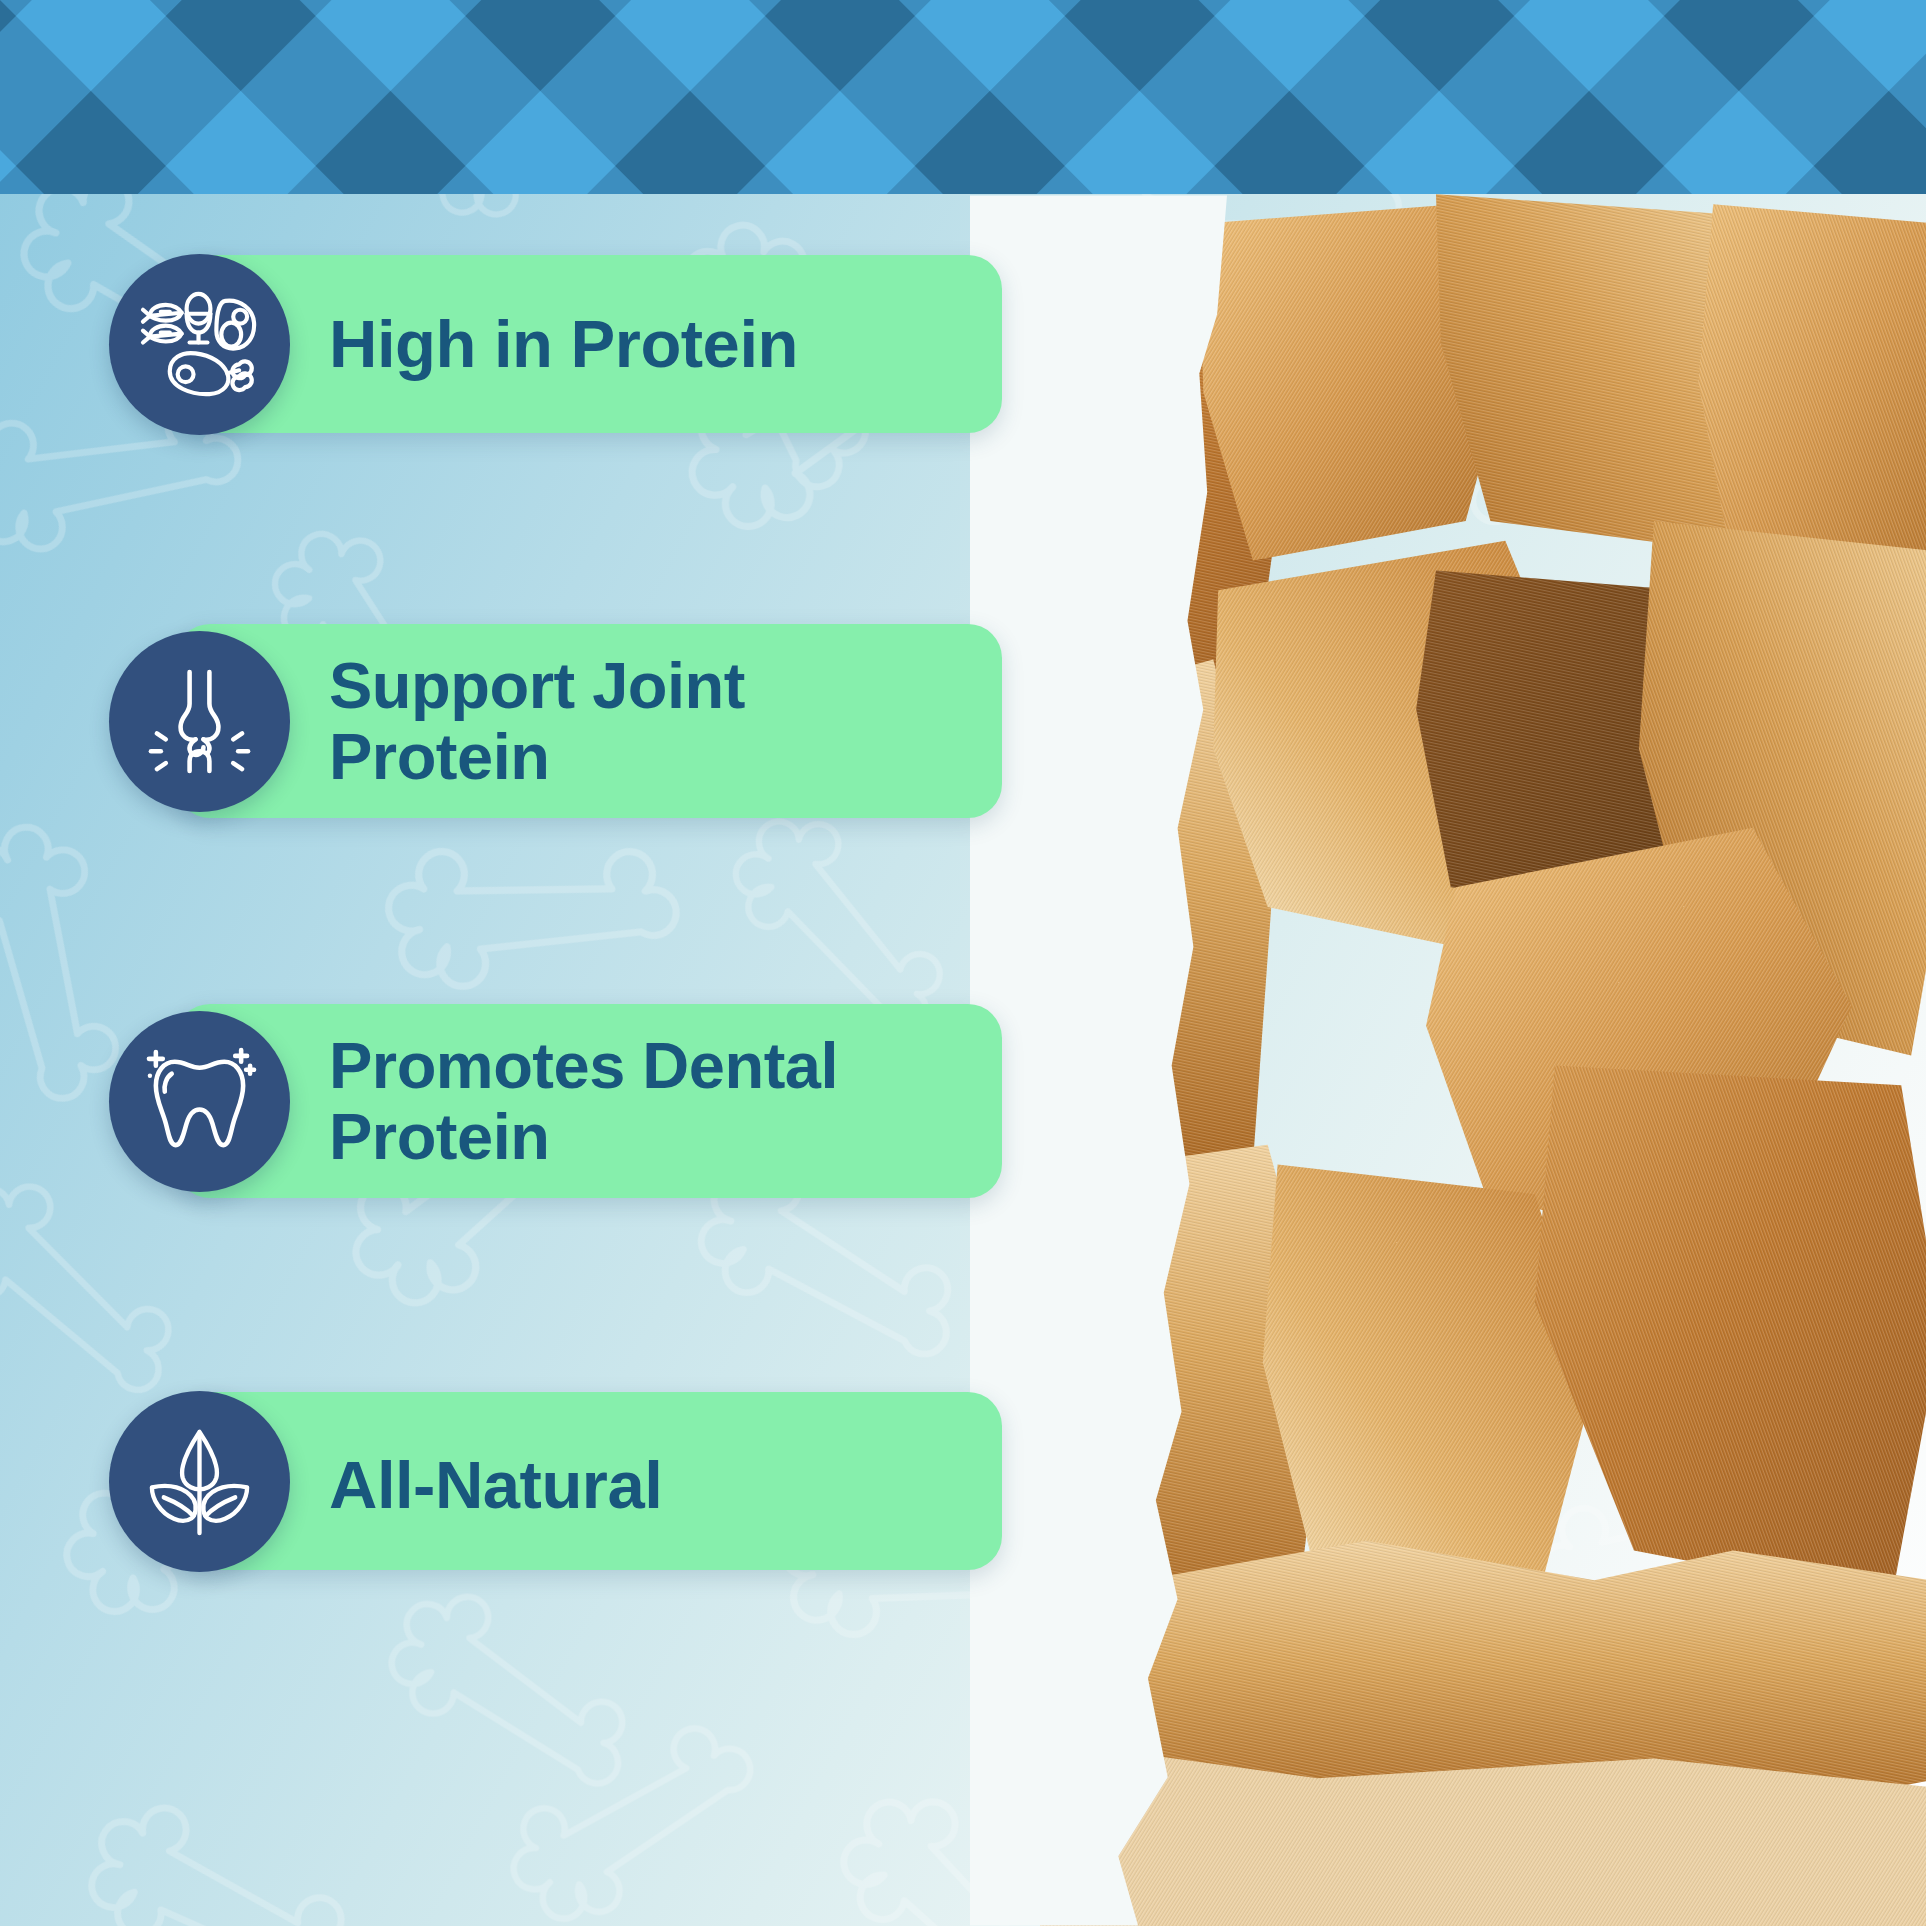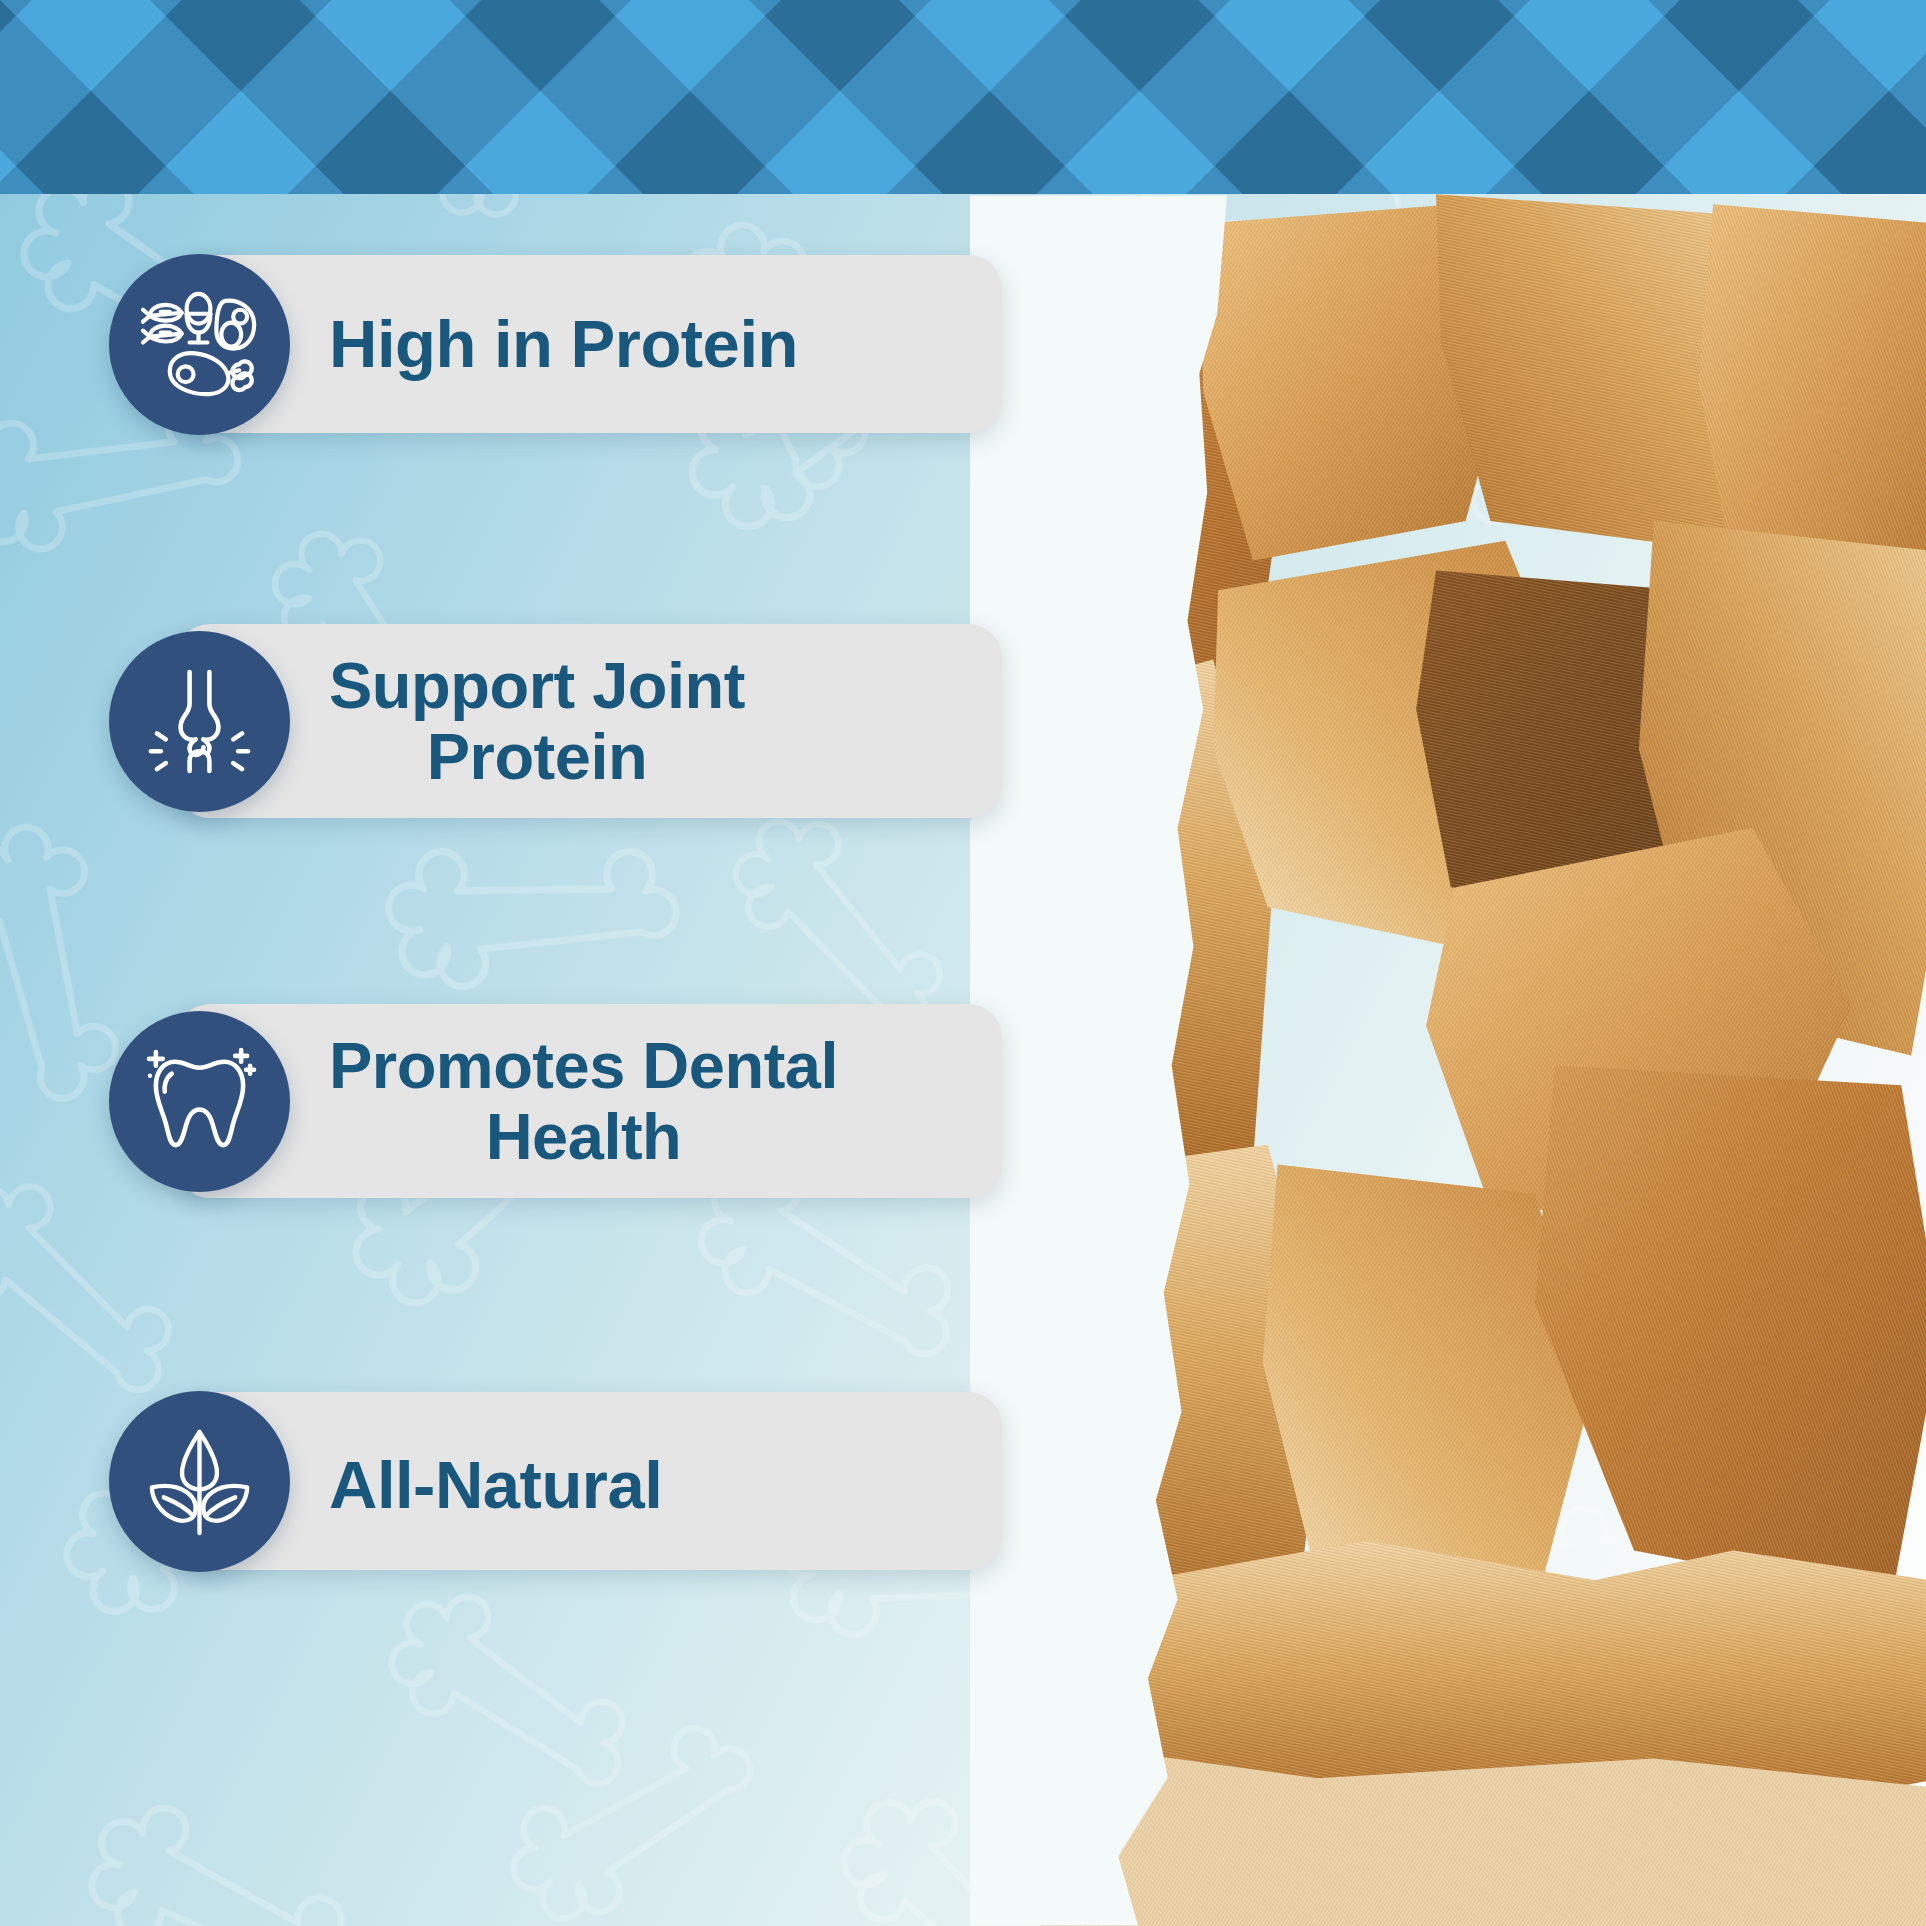--- a/index.html
+++ b/index.html
@@ -87,30 +87,29 @@
   }
 
   .feature-row.r0 { top: 150px; }
   .feature-row.r1 { top: 527px; }
   .feature-row.r2 { top: 907px; }
   .feature-row.r3 { top: 1287px; }
 
   .pill {
     position: absolute;
     left: 176px;
-    background: #e5e5e5;
+    background: #86efac;
     border-radius: 34px;
     box-shadow: 0 7px 22px rgba(30, 70, 100, 0.17);
     display: flex;
     align-items: center;
     padding: 0 30px 0 153px;
     min-height: 178px;
     width: 826px;
     z-index: 1;
-    text-align: center;
   }
   .pill.two-line { min-height: 194px; }
 
   .pill-label {
     color: #19577d;
     font-size: 65px;
     font-weight: 700;
     letter-spacing: -0.5px;
     line-height: 1.10;
     white-space: pre-line;
@@ -410,21 +409,21 @@
             <path d="M95 86 L105 86"></path>
             <path d="M90 98 L99 104"></path>
           </g>
         </svg>
       </div>
     </div>
 
     <div class="feature-row r2">
       <div class="pill r2 two-line">
         <span class="pill-label">Promotes Dental
-Health</span>
+Protein</span>
       </div>
       <div class="badge">
         <svg width="119" height="119" viewBox="0 0 120 120" fill="none" stroke="#ffffff" stroke-width="4.6" stroke-linecap="round" stroke-linejoin="round" xmlns="http://www.w3.org/2000/svg">
 
           <path d="M35 20 C24 20, 16 30, 16 44 C16 58, 22 68, 26 82
                    C29 93, 30 104, 36 104 C42 104, 44 92, 47 82
                    C50 72, 54 68, 60 68 C66 68, 70 72, 73 82
                    C76 92, 78 104, 84 104 C90 104, 91 93, 94 82
                    C98 68, 104 58, 104 44 C104 30, 96 20, 85 20
                    C74 20, 70 26, 60 26 C50 26, 46 20, 35 20 Z"></path>

